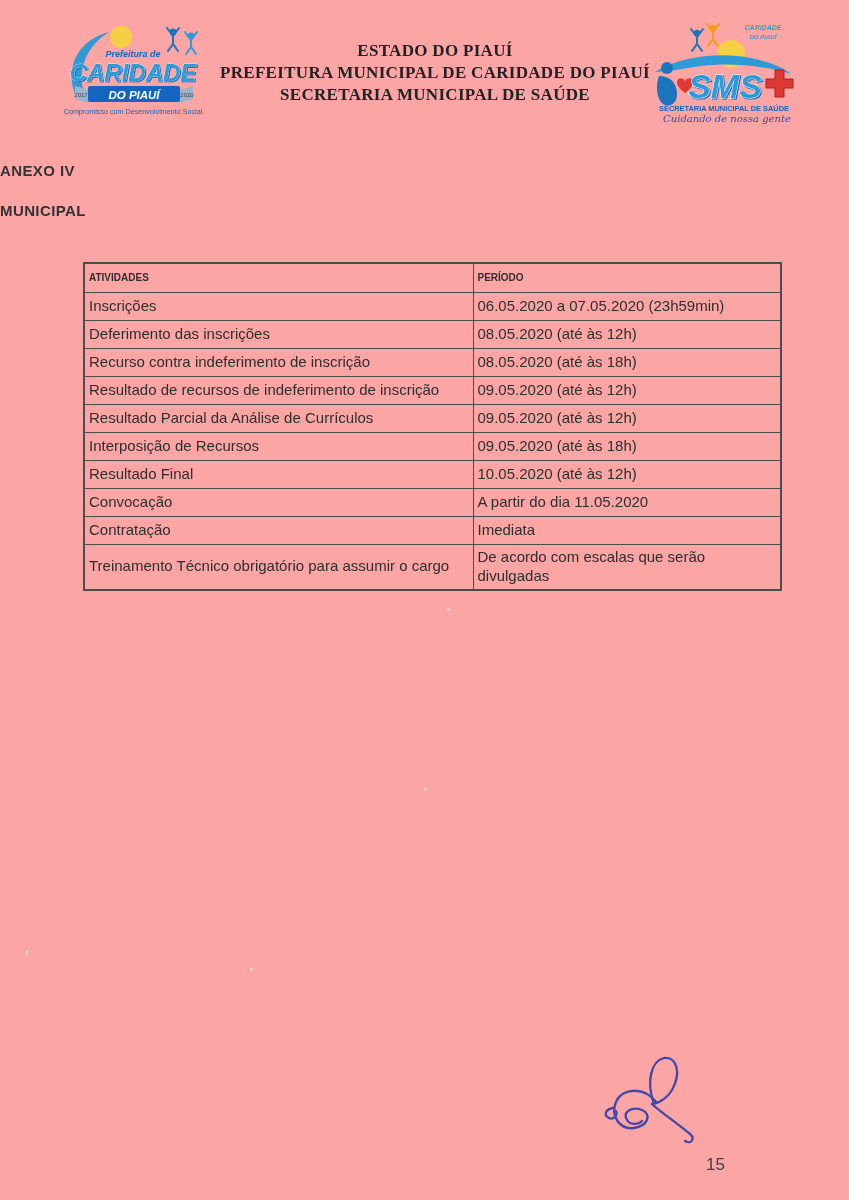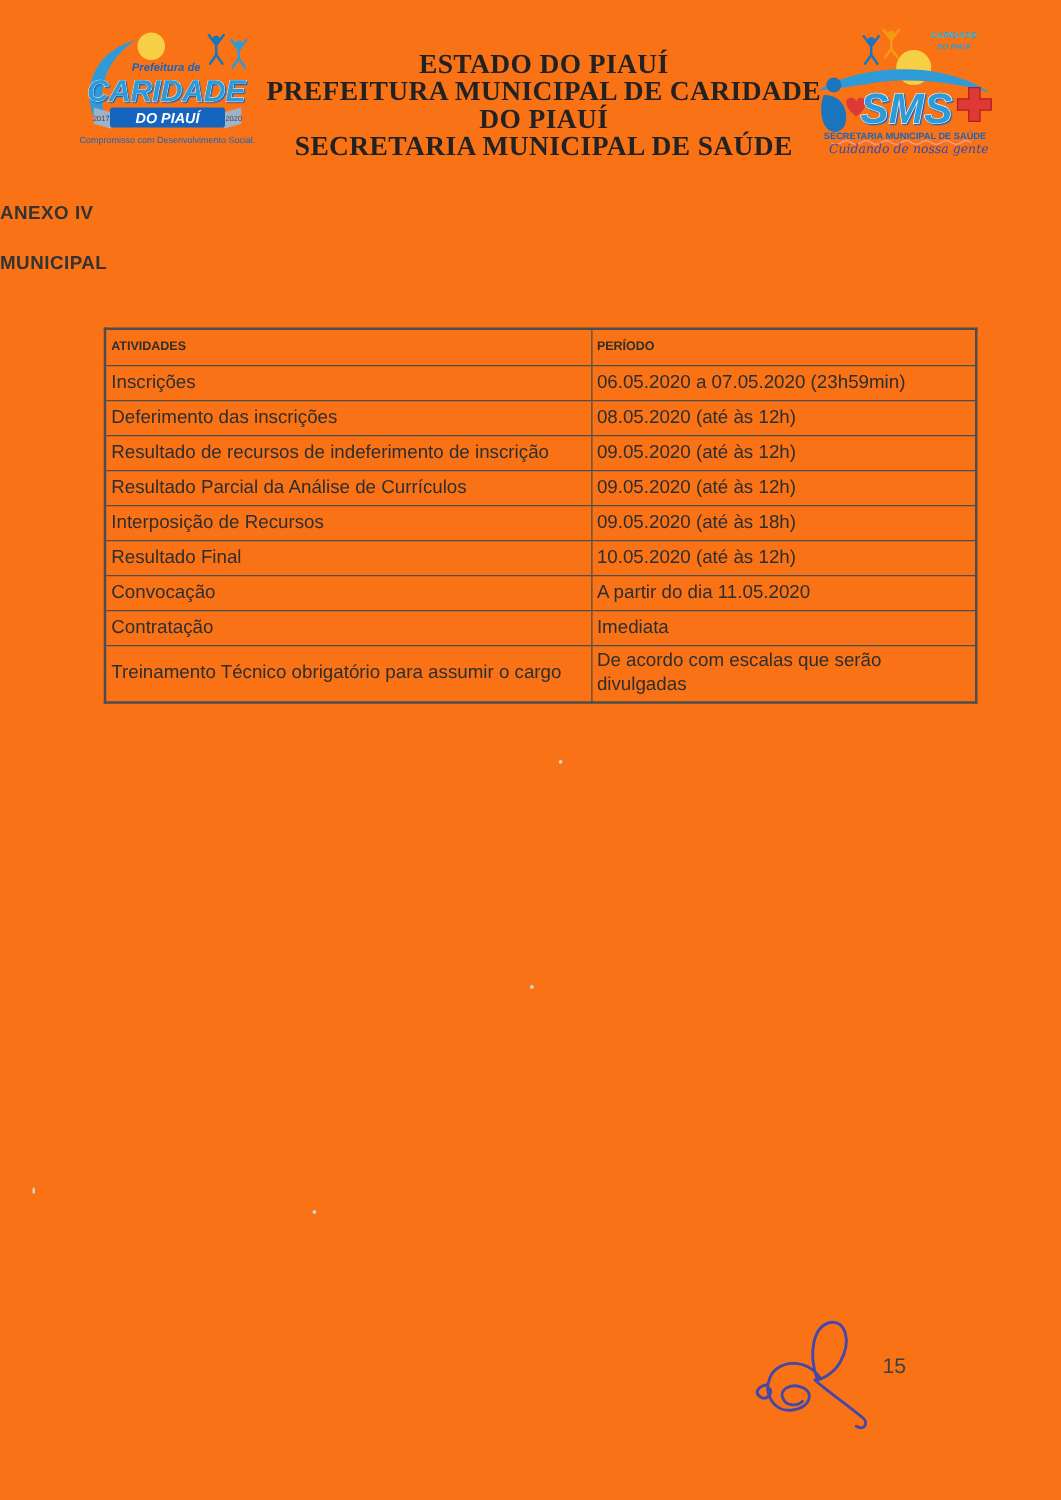--- a/index.html
+++ b/index.html
@@ -1,34 +1,34 @@
 <!DOCTYPE html>
 <html><head>
 <meta charset="utf-8">
 <style>
   html,body{margin:0;padding:0;background:#e8e8e8;}
   .page{
     position:relative;
     width:849px;height:1200px;
-    background:#f97316;
+    background:#fca5a5;
     margin:0 auto;
     overflow:hidden;
     font-family:"Liberation Sans",sans-serif;
     color:#2e2e2e;
   }
   
   .letterhead{position:absolute;left:0;top:0;width:849px;height:140px;}
   .logo-left{position:absolute;left:61px;top:24px;width:146px;height:96px;}
   .logo-right{position:absolute;left:651px;top:20px;width:146px;height:106px;}
   .org-block{
     position:absolute;left:210px;top:40px;width:450px;
     text-align:center;
     font-family:"Liberation Serif",serif;
     font-weight:bold;
-    font-size:22px;line-height:22px;
+    font-size:17px;line-height:22px;
     color:#222;
     letter-spacing:.3px;
   }
   
   .annex-title,.schedule-title{
     position:absolute;left:0;width:849px;text-align:left;
     font-weight:bold;font-size:15px;color:#333;letter-spacing:.4px;
   }
   .annex-title{top:162px;}
   .schedule-title{top:202px;}
@@ -49,21 +49,21 @@
     overflow:hidden;
   }
   table.schedule{border:2px solid #4d4d4d;}
   table.schedule th{font-size:10px;height:22px;}
   table.schedule td{height:21px;}
   col.c-activity{width:389px;}
   col.c-period{width:308px;}
   
   .signature{position:absolute;left:596px;top:1052px;}
   .page-number{
-    position:absolute;left:706px;top:1083px;
+    position:absolute;left:706px;top:1155px;
     font-size:17px;color:#3f3f3f;
   }
   
   .speckle{position:absolute;width:3px;height:3px;border-radius:50%;background:#d6d6d6;}
   .sp1{left:447px;top:608px;}
   .sp2{left:250px;top:968px;}
   .sp3{left:424px;top:788px;}
   .sp4{left:26px;top:950px;width:2px;height:5px;}
 </style>
 </head>
@@ -159,20 +159,24 @@
     <tbody>
       <tr>
         <td>Inscrições</td>
         <td>06.05.2020 a 07.05.2020 (23h59min)</td>
       </tr>
       <tr>
         <td>Deferimento das inscrições</td>
         <td>08.05.2020 (até às 12h)</td>
       </tr>
       <tr>
+        <td>Recurso contra indeferimento de inscrição</td>
+        <td>08.05.2020 (até às 18h)</td>
+      </tr>
+      <tr>
         <td>Resultado de recursos de indeferimento de inscrição</td>
         <td>09.05.2020 (até às 12h)</td>
       </tr>
       <tr>
         <td>Resultado Parcial da Análise de Currículos</td>
         <td>09.05.2020 (até às 12h)</td>
       </tr>
       <tr>
         <td>Interposição de Recursos</td>
         <td>09.05.2020 (até às 18h)</td>

